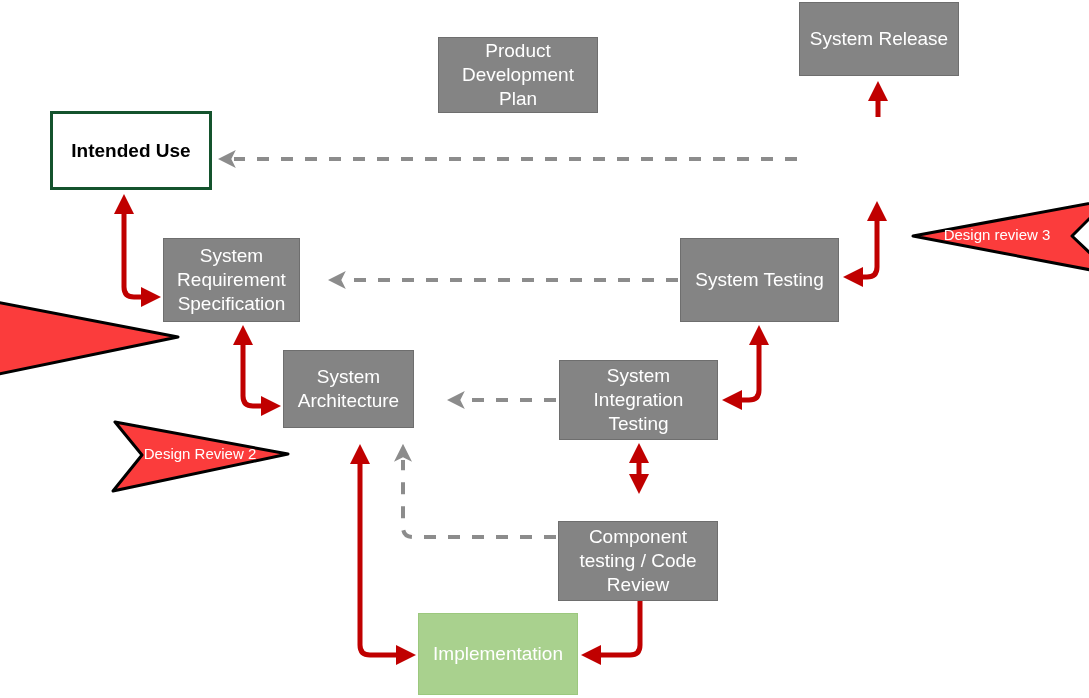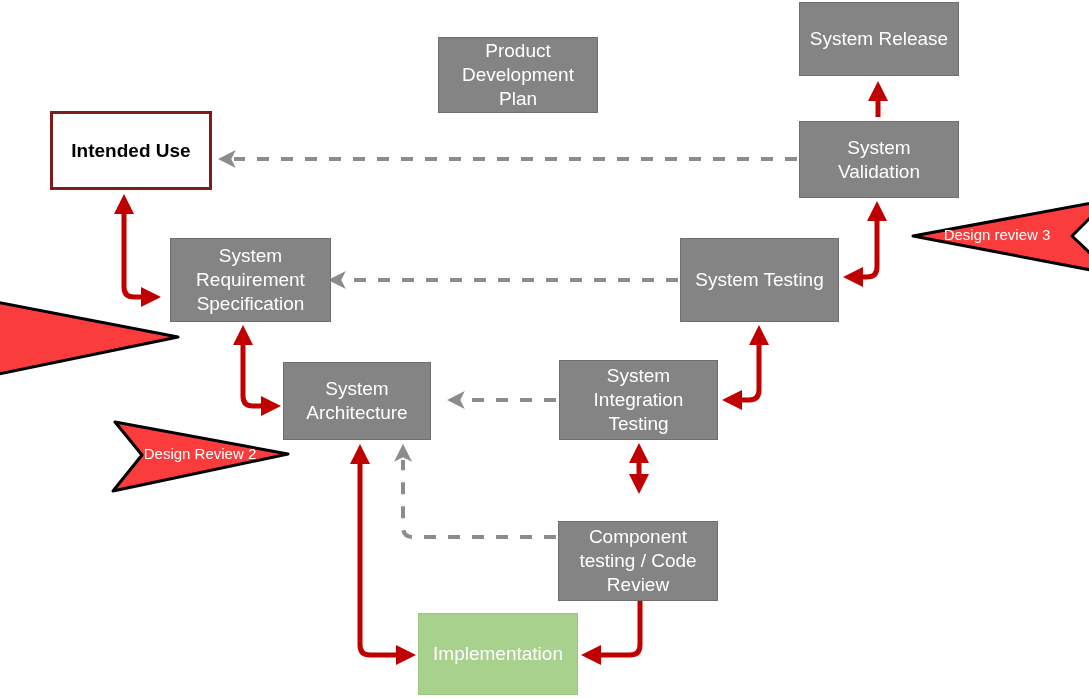--- a/index.html
+++ b/index.html
@@ -32,21 +32,21 @@
     color:#ffffff;
   }
   .node.green{
     background:var(--box-green);
     border:1px solid #9cc87e;
     color:#ffffff;
     align-items:center;
   }
   .node.plain{
     background:#ffffff;
-    border:3px solid #7f1d1d;
+    border:3px solid #14532d;
     color:#000000;
     font-weight:bold;
   }
   .chevlbl{
     position:absolute;
     color:#ffffff;
     font-size:15px;
     text-align:center;
     pointer-events:none;
     white-space:nowrap;
@@ -97,33 +97,30 @@
   </div>
 
   <div class="node gray" style="left:799px;top:2px;width:160px;height:74px">
     <span>System Release</span>
   </div>
 
   <div class="node plain" style="left:50px;top:111px;width:162px;height:79px">
     <span>Intended Use</span>
   </div>
 
-  <div class="node gray" style="left:799px;top:121px;width:160px;height:77px">
-    <span>System Validation</span>
-  </div>
 
-  <div class="node gray" style="left:170px;top:238px;width:161px;height:84px">
+  <div class="node gray" style="left:163px;top:238px;width:137px;height:84px">
     <span>System Requirement Specification</span>
   </div>
 
   <div class="node gray" style="left:680px;top:238px;width:159px;height:84px">
     <span>System Testing</span>
   </div>
 
-  <div class="node gray" style="left:283px;top:362px;width:148px;height:78px">
+  <div class="node gray" style="left:283px;top:350px;width:131px;height:78px">
     <span>System Architecture</span>
   </div>
 
   <div class="node gray" style="left:559px;top:360px;width:159px;height:80px">
     <span>System Integration Testing</span>
   </div>
 
   <div class="node gray" style="left:558px;top:521px;width:160px;height:80px">
     <span>Component testing / Code Review</span>
   </div>

